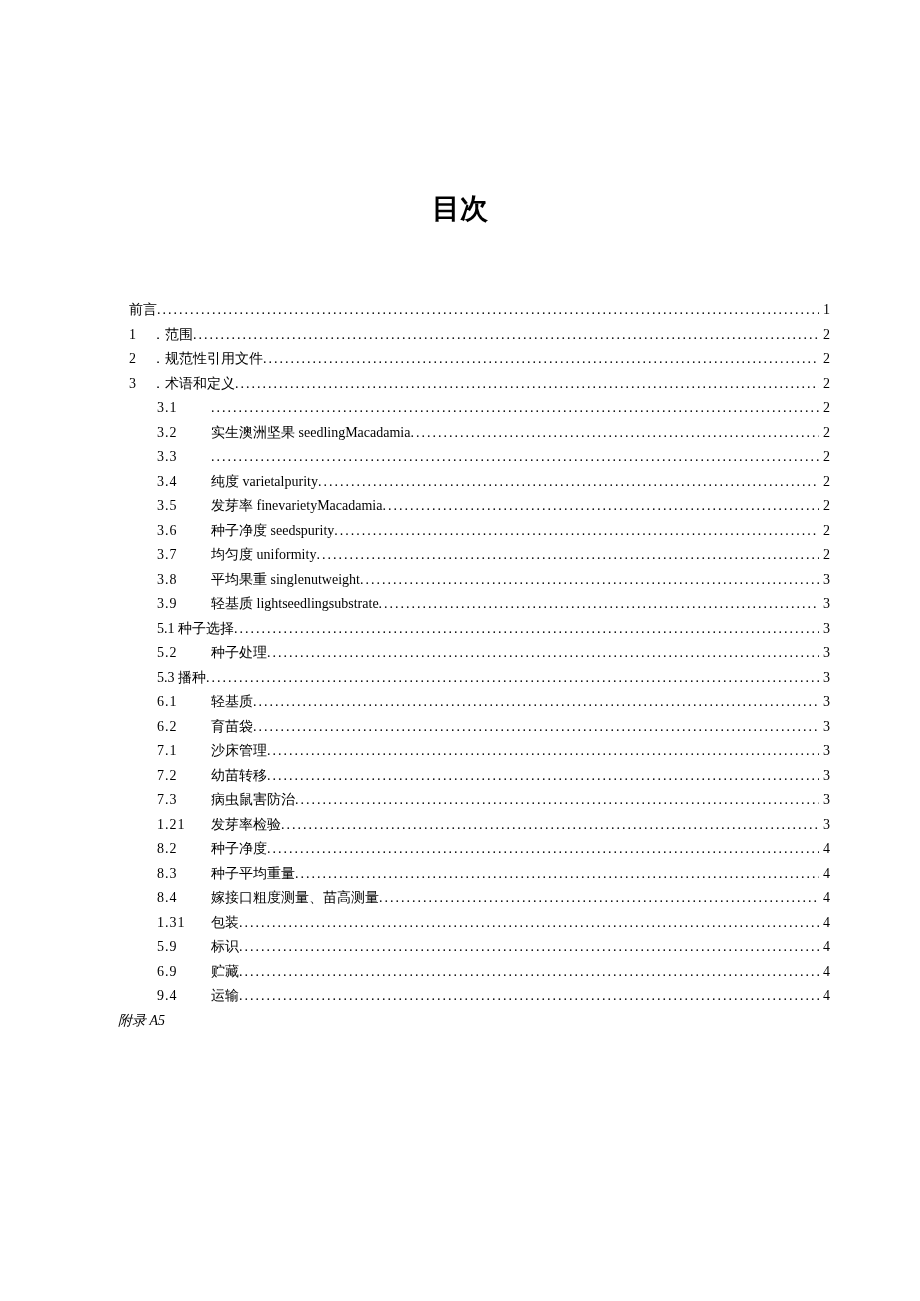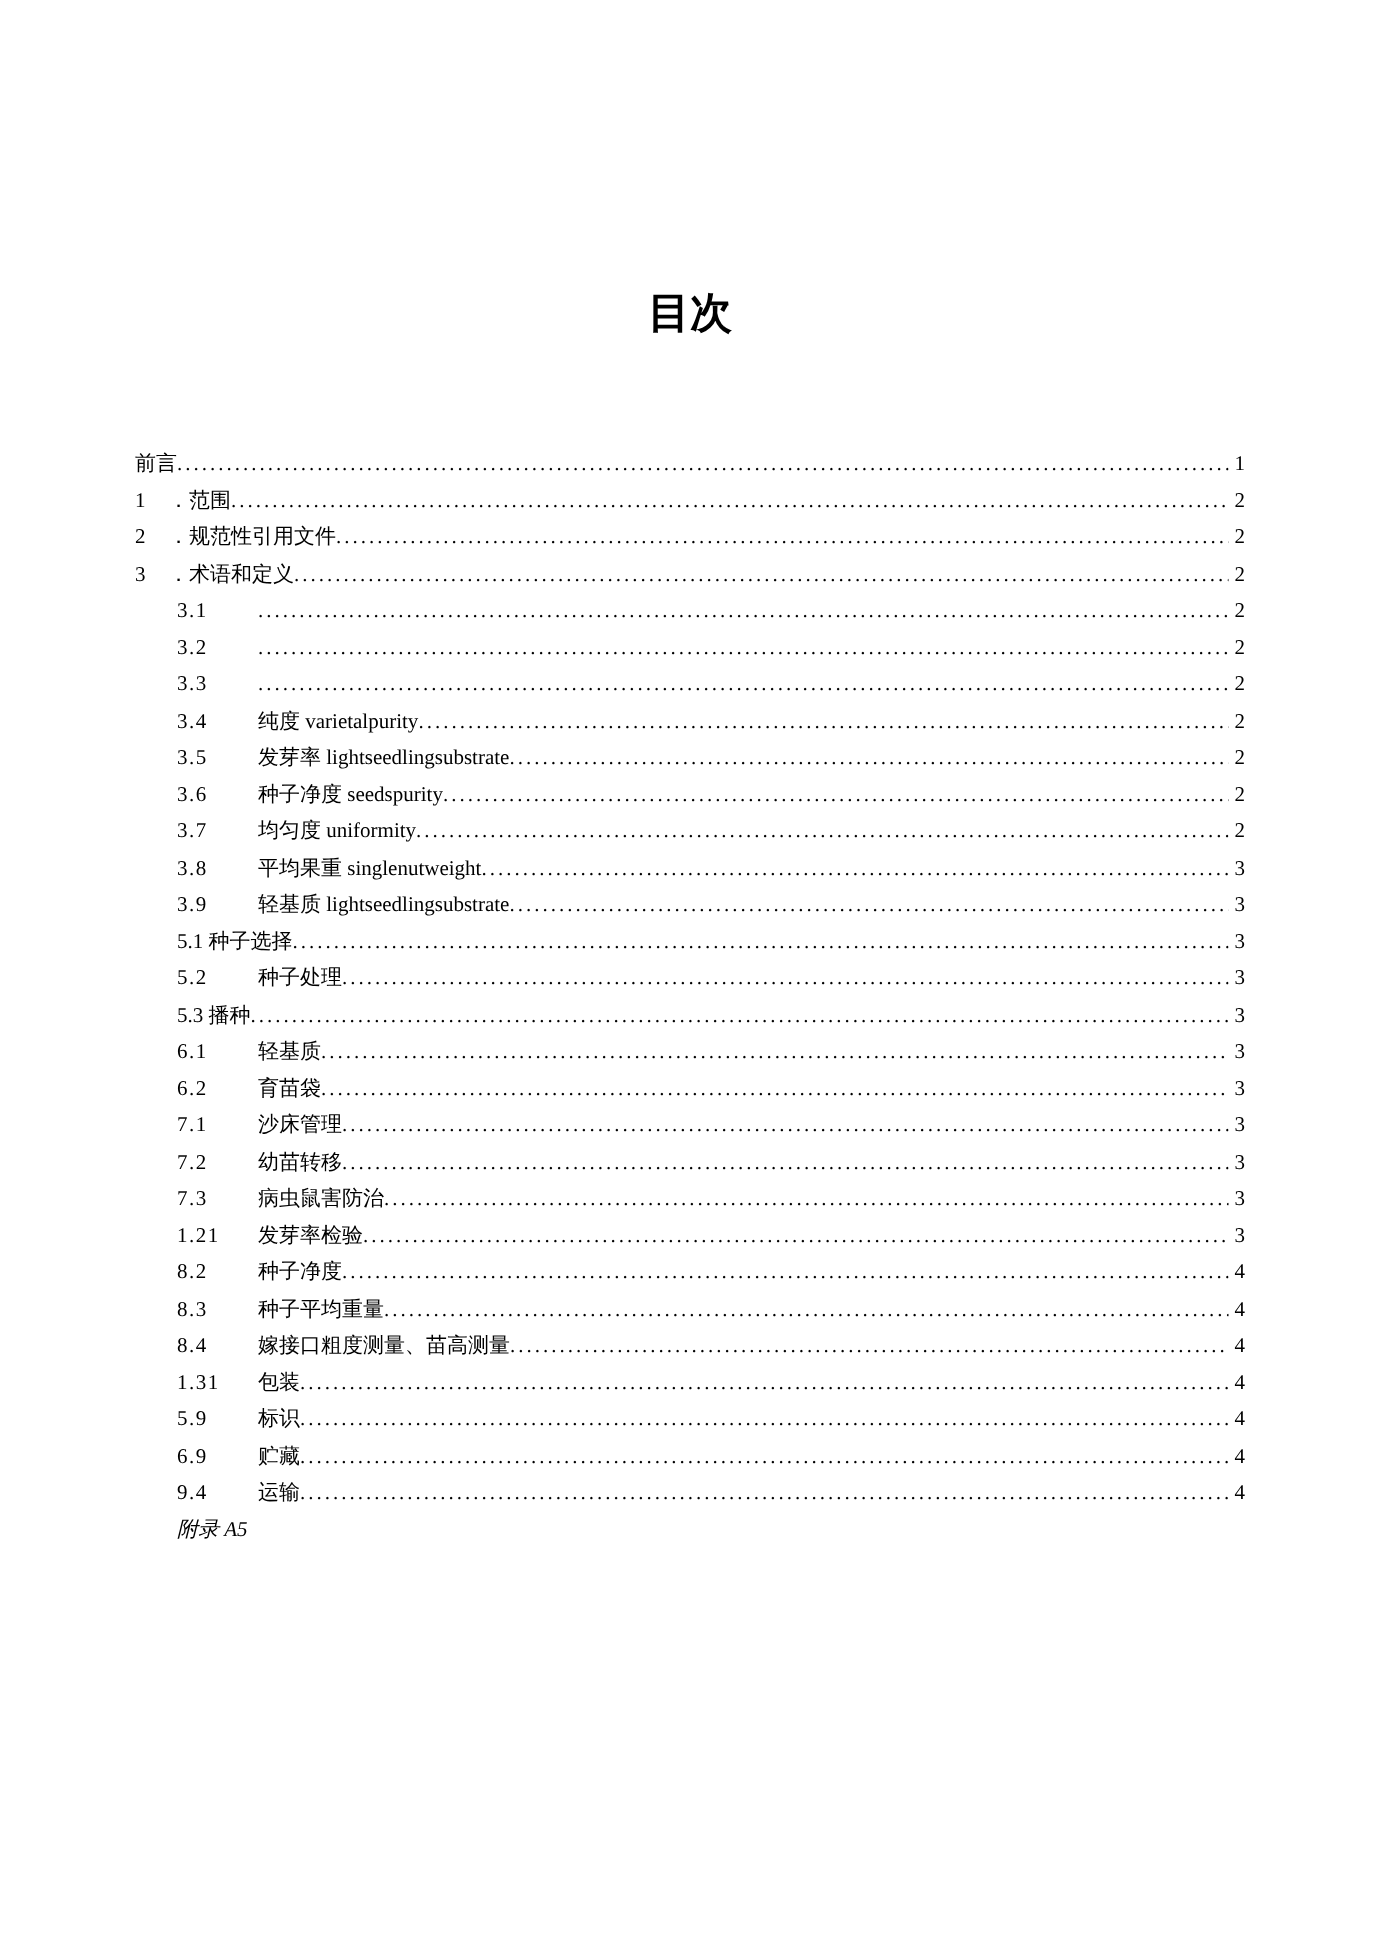--- a/index.html
+++ b/index.html
@@ -23,20 +23,21 @@
     font-size: 28px;
     font-weight: bold;
     margin: 0 0 70px 0;
   }
   .toc-line {
     display: flex;
     align-items: baseline;
     line-height: 1.75;
     white-space: nowrap;
     font-size: 14px;
+    margin-left: 39px;
   }
   .toc-num {
     display: inline-block;
     min-width: 50px;
     padding-right: 4px;
     letter-spacing: 1px;
   }
   .toc-num.narrow { min-width: 18px; }
   .toc-text { white-space: nowrap; }
   .dots {
@@ -89,37 +90,38 @@
   </div>
 
   <div class="sub-block">
     <div class="toc-line">
       <span class="toc-num">3.1</span>
       <span class="dots"></span>
       <span class="toc-page">2</span>
     </div>
     <div class="toc-line">
       <span class="toc-num">3.2</span>
+      <span class="toc-text">实生澳洲坚果 seedlingMacadamia</span>
       <span class="dots"></span>
       <span class="toc-page">2</span>
     </div>
     <div class="toc-line">
       <span class="toc-num">3.3</span>
       <span class="dots"></span>
       <span class="toc-page">2</span>
     </div>
     <div class="toc-line">
       <span class="toc-num">3.4</span>
       <span class="toc-text">纯度 varietalpurity</span>
       <span class="dots"></span>
       <span class="toc-page">2</span>
     </div>
     <div class="toc-line">
       <span class="toc-num">3.5</span>
-      <span class="toc-text">发芽率 lightseedlingsubstrate</span>
+      <span class="toc-text">发芽率 finevarietyMacadamia</span>
       <span class="dots"></span>
       <span class="toc-page">2</span>
     </div>
     <div class="toc-line">
       <span class="toc-num">3.6</span>
       <span class="toc-text">种子净度 seedspurity</span>
       <span class="dots"></span>
       <span class="toc-page">2</span>
     </div>
     <div class="toc-line">

